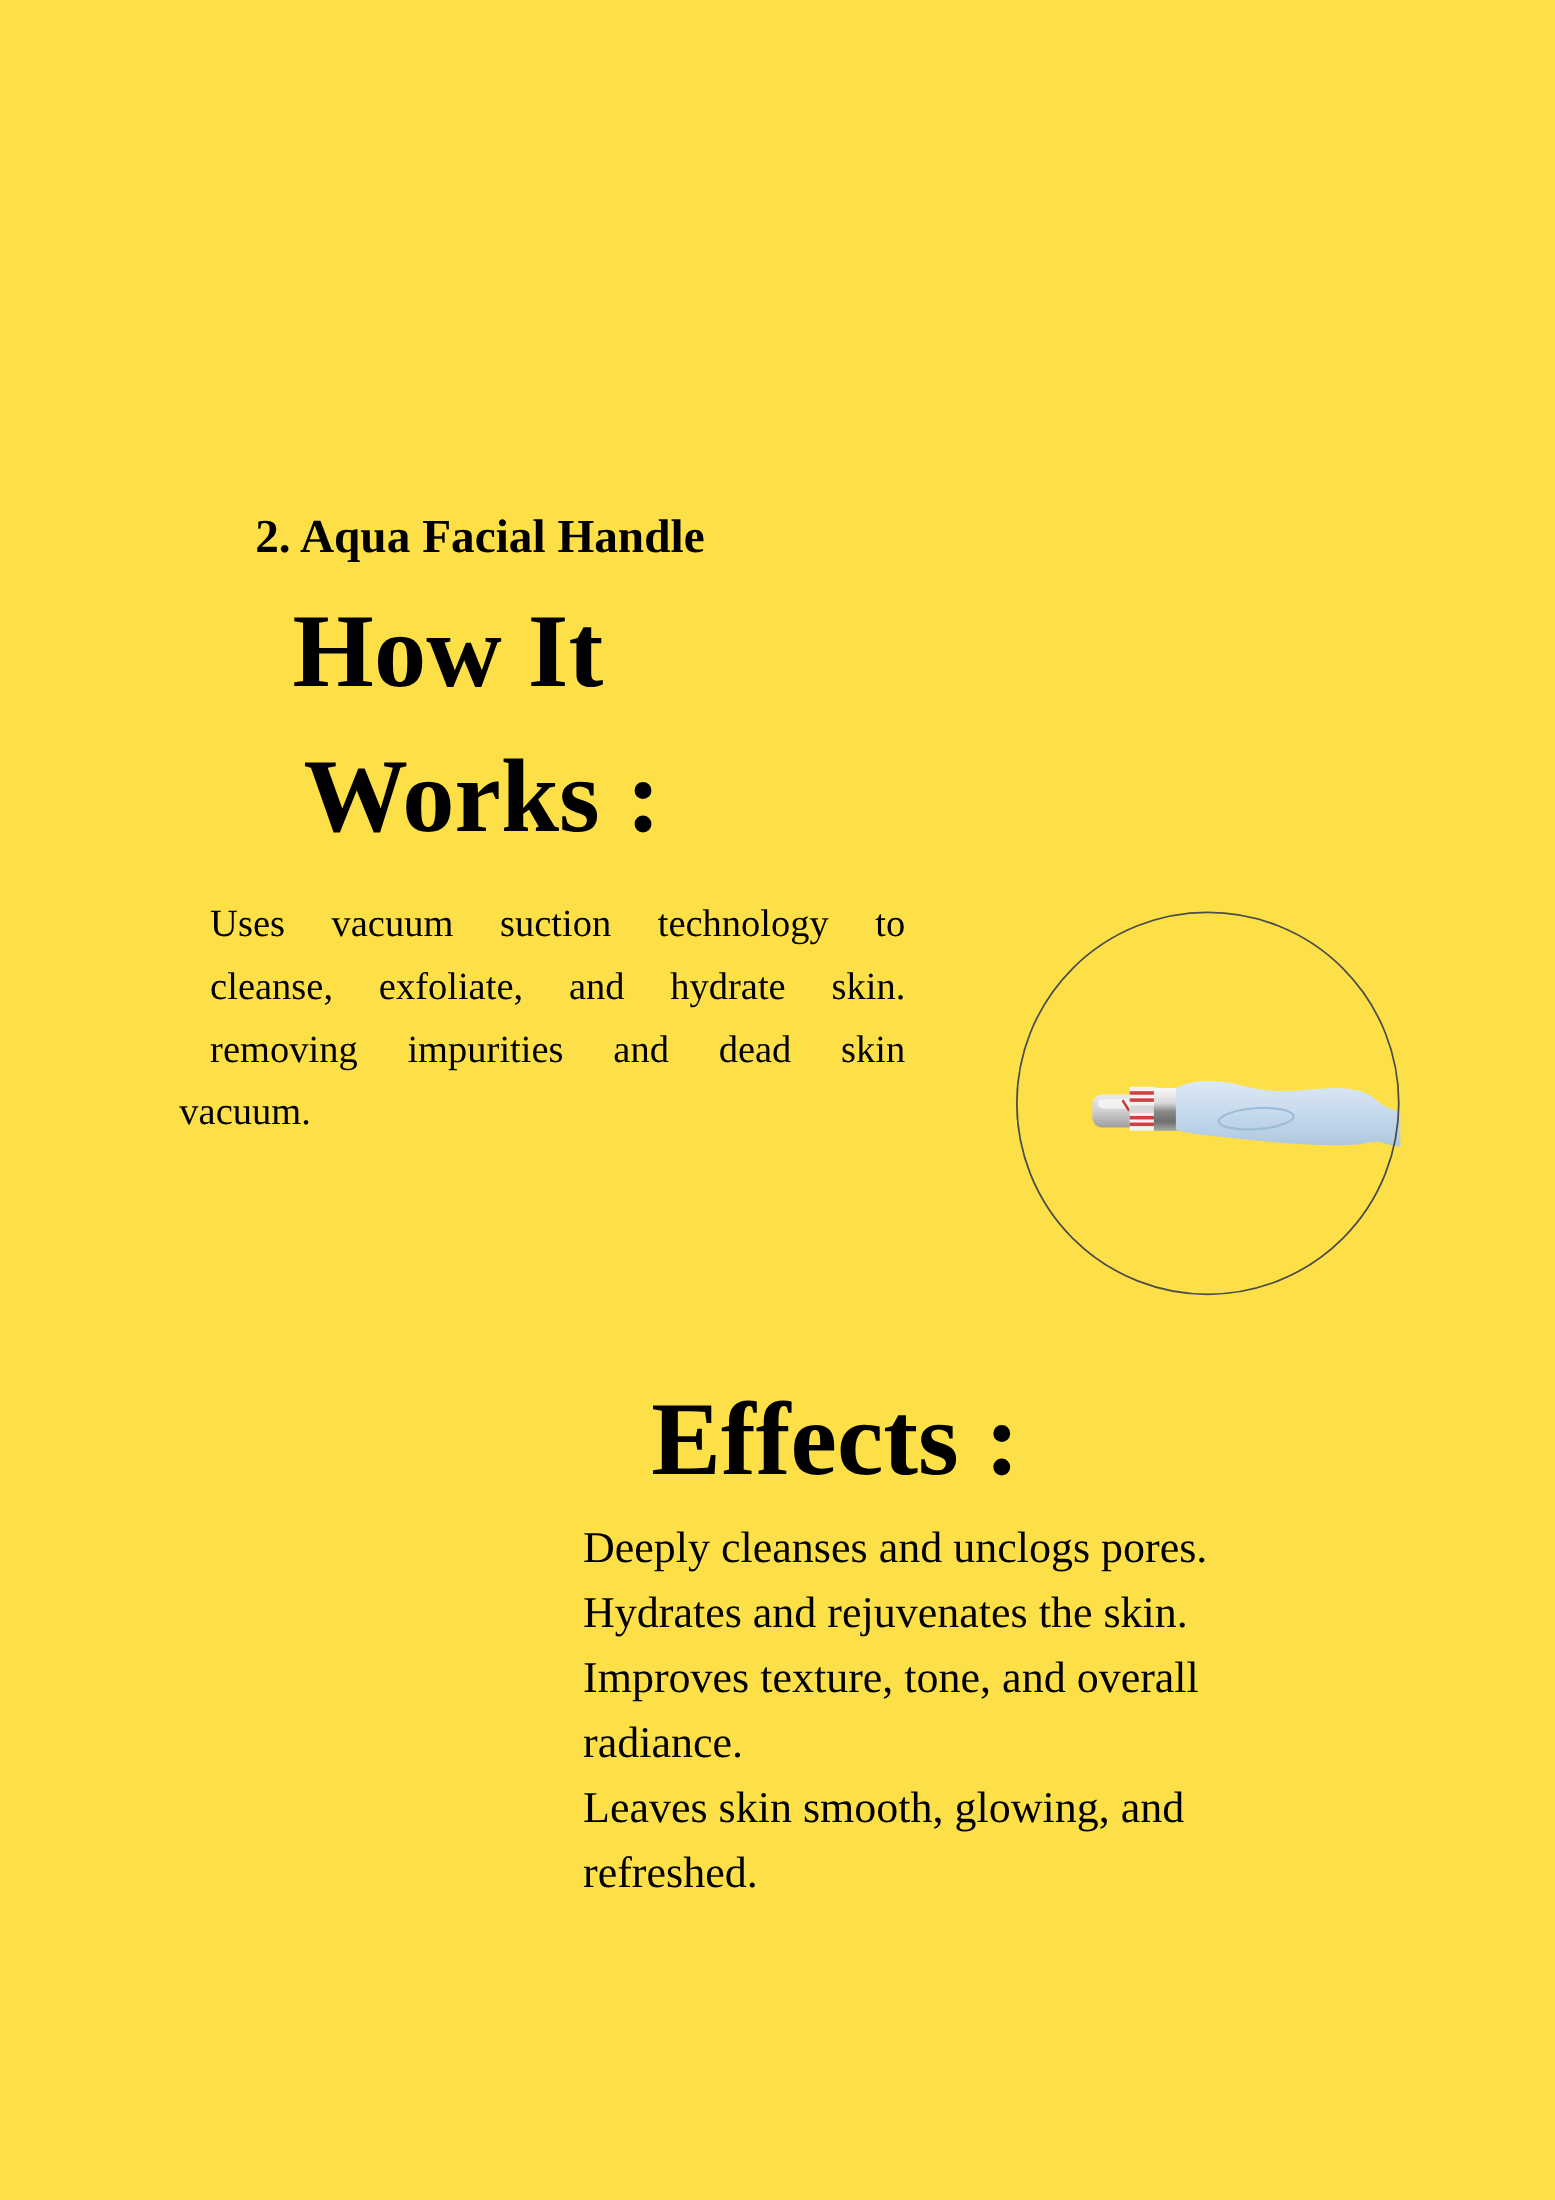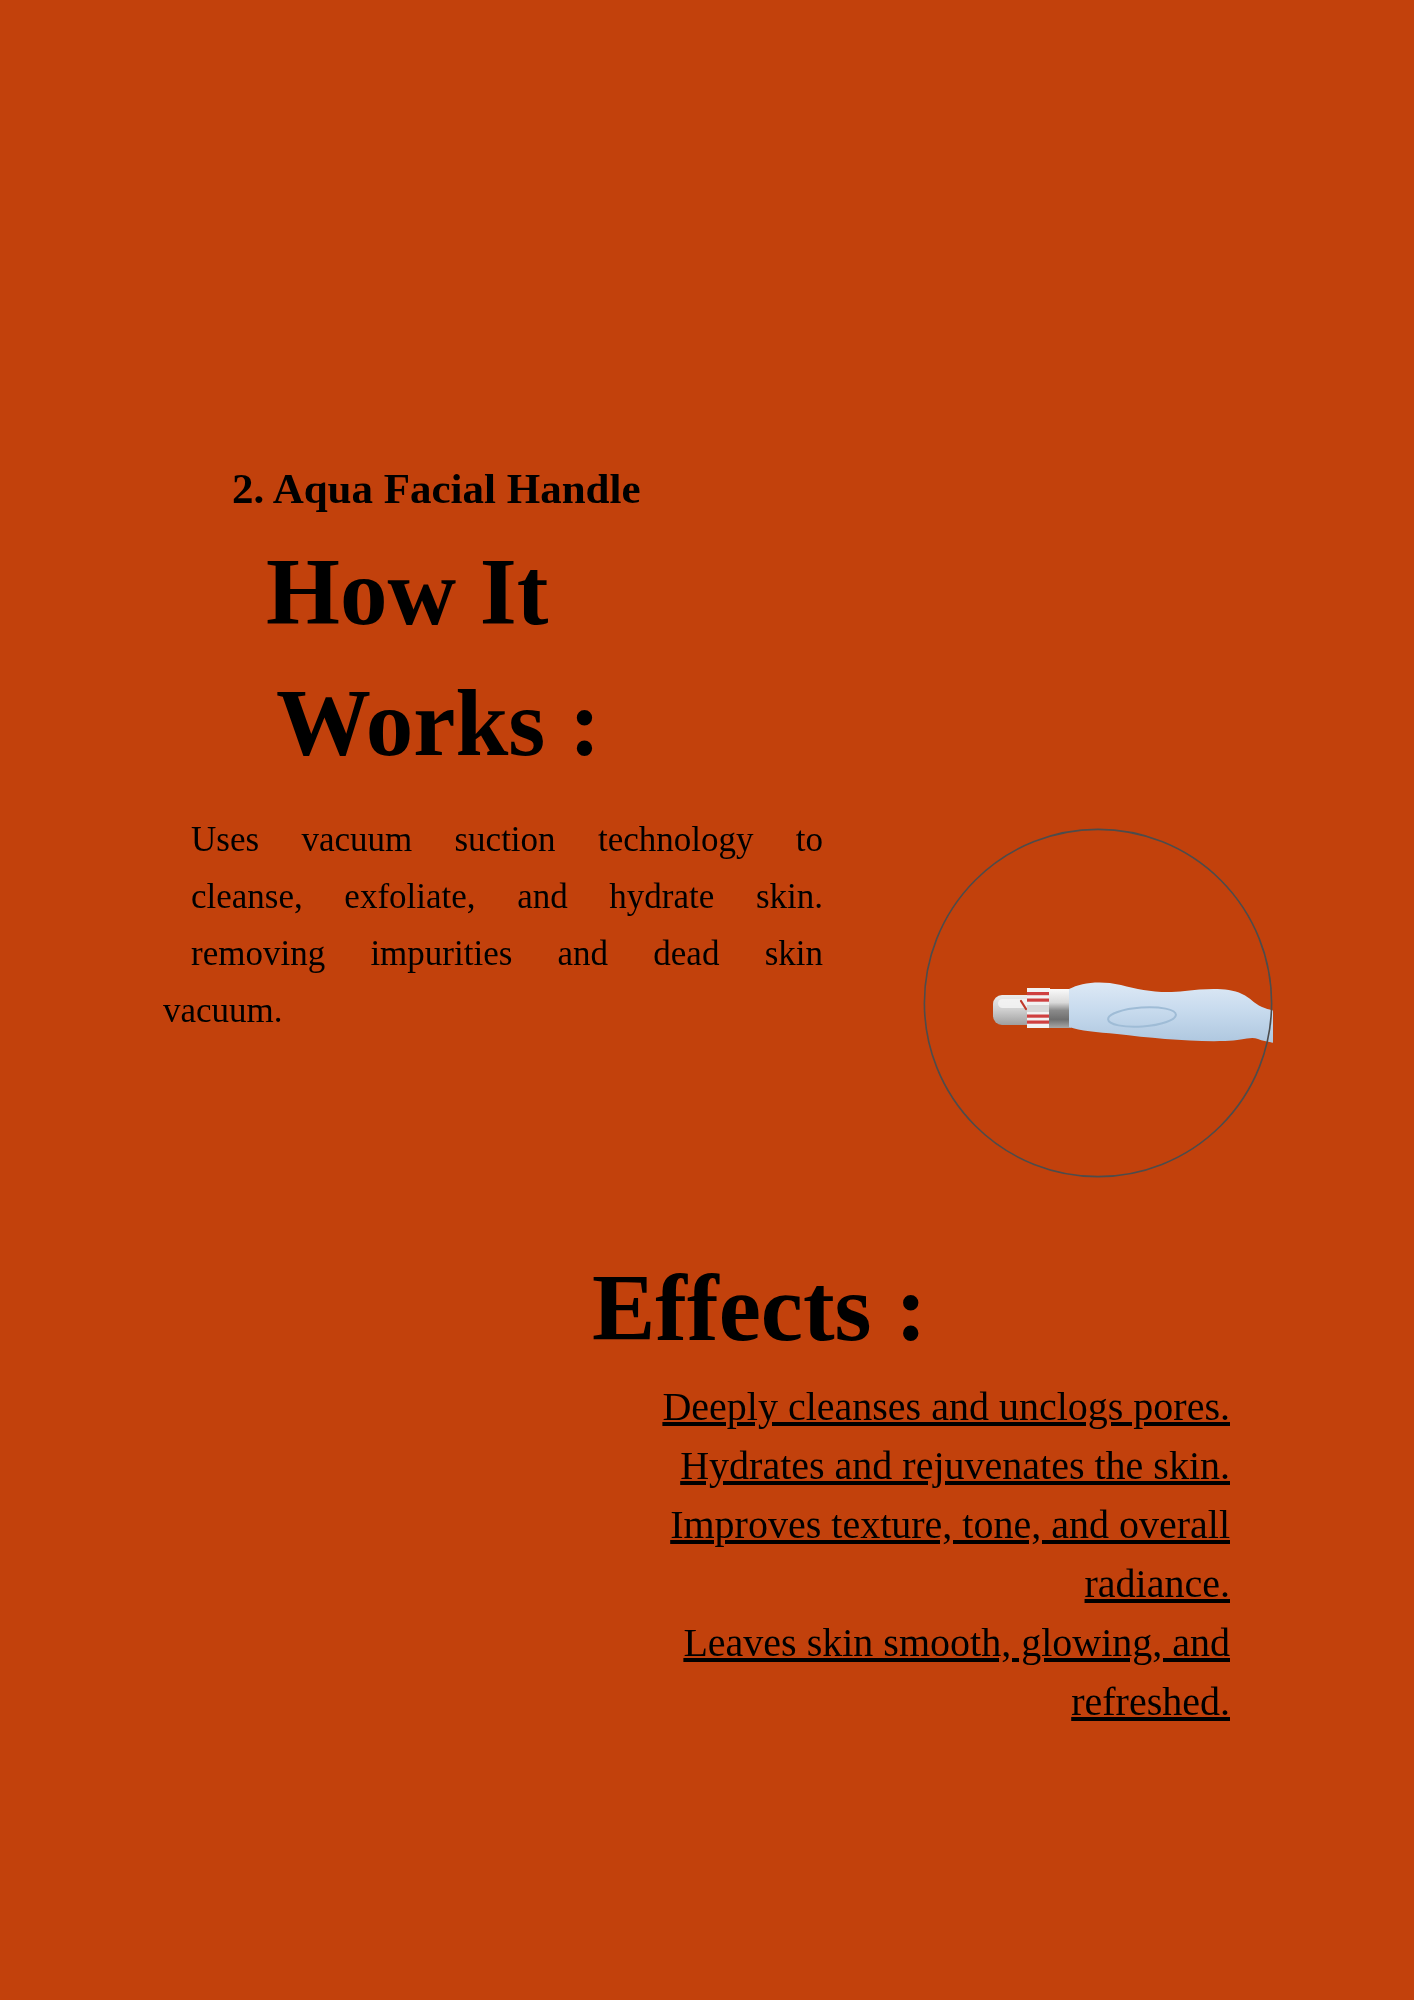--- a/index.html
+++ b/index.html
@@ -1,20 +1,20 @@
 <!DOCTYPE html>
 <html><head>
 <meta charset="utf-8">
 <style>
   html, body { margin: 0; padding: 0; background: #ffffff; }
   .page {
     position: relative;
     width: 1414px;
     height: 2000px;
-    background: #c2410c;
+    background: #fde047;
     font-family: "Liberation Serif", "DejaVu Serif", serif;
     color: #000000;
     overflow: hidden;
   }
   .abs { position: absolute; }
   .section-label {
     left: 232px;
     top: 467px;
     font-size: 43px;
     font-weight: bold;
@@ -43,22 +43,21 @@
     text-align-last: justify;
     margin-left: 28px;
   }
   .howitworks-par .lastline { text-align: left; }
   .effects-par {
     left: 530px;
     top: 1377px;
     width: 700px;
     font-size: 40px;
     line-height: 59px;
-    text-align: right;
-    text-decoration: underline;
+    text-align: left;
   }
   .photo-wrap {
     left: 923px;
     top: 828px;
     width: 350px;
     height: 350px;
   }
 </style>
 </head>
 <body>

